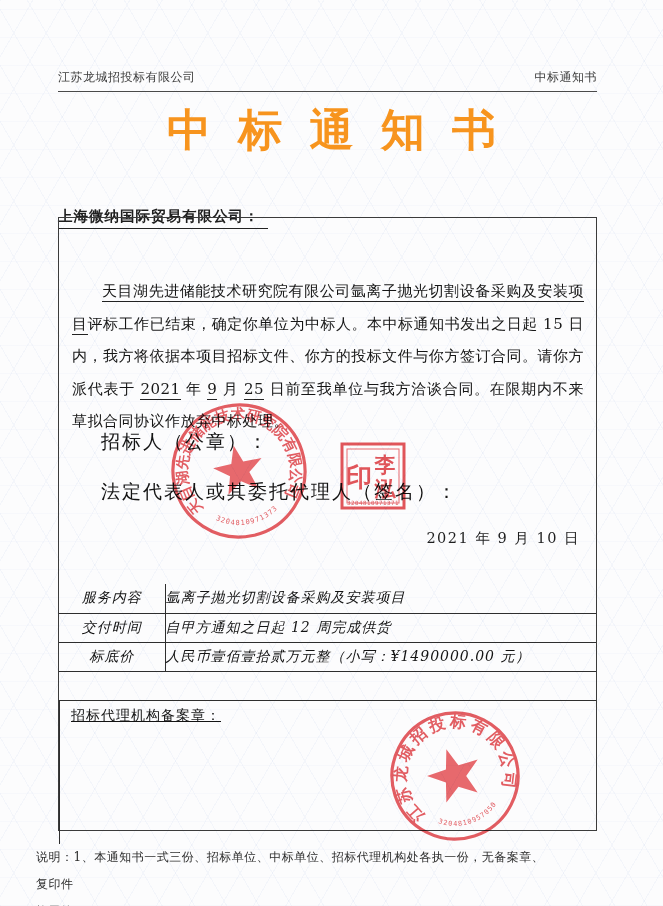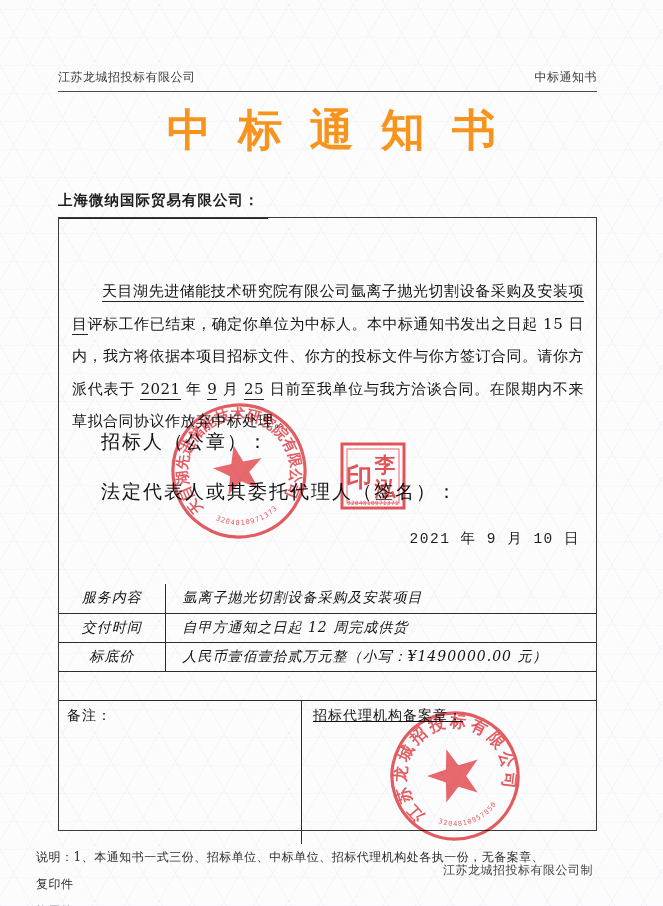--- a/index.html
+++ b/index.html
@@ -25,48 +25,48 @@
     padding-bottom:5px;border-bottom:1px solid #4a4a4a;
   }
   
   .title{
     position:absolute;left:0;top:101px;width:663px;
     text-align:center;font-size:44px;font-weight:bold;
     color:#f7941e;letter-spacing:.62em;text-indent:.62em;
   }
   
   .addressee{
-    position:absolute;left:58px;top:191px;
+    position:absolute;left:58px;top:207px;
     font-size:14.5px;font-weight:600;letter-spacing:1px;
-    border-bottom:1.2px solid #222;padding:0 8px 8px 0;
+    border-bottom:1.2px solid #222;padding:0 8px 2px 0;
   }
   
   .box{
     position:absolute;left:58px;top:217px;width:539px;height:614px;
     border:1.5px solid #3b3b3b;box-sizing:border-box;
   }
   .free-area{position:relative;height:366px;}
   .body-text{
     position:absolute;left:13px;right:12px;top:57px;margin:0;
     font-size:15px;line-height:32.5px;text-align:justify;
     text-indent:2em;letter-spacing:.5px;color:#161616;
   }
   .u{border-bottom:1.2px solid #222;padding-bottom:1px;}
   .sig-label{position:absolute;left:42px;font-size:19px;letter-spacing:2px;color:#141414;}
   .sig-label.bidder{top:211px;}
   .sig-label.rep{top:261px;}
-  .issue-date{position:absolute;right:16px;top:311px;font-size:14.5px;letter-spacing:1.5px;font-family:Liberation Mono, monospace;}
+  .issue-date{position:absolute;right:16px;top:311px;font-size:14.5px;letter-spacing:1.5px;}
   
   .tbl{position:absolute;left:0;top:366px;width:100%;border-collapse:collapse;table-layout:fixed;}
   .tbl td{
     border:1.3px solid #2e2e2e;font-size:14px;letter-spacing:1px;
     height:29px;padding:0;box-sizing:border-box;color:#141414;font-style:italic;
   }
   .tbl td.lab{width:106px;text-align:center;}
-  .tbl td.val{padding-left:17px;}
+  .tbl td.val{}
   .tbl tr:first-child td{border-top:none;}
   .tbl td:first-child{border-left:none;}
   .tbl td:last-child{border-right:none;}
   .remarks{
     position:absolute;left:0;top:482px;width:100%;height:144px;
     display:flex;box-sizing:border-box;border-top:1.3px solid #2e2e2e;
   }
   .remarks .cell{box-sizing:border-box;font-size:14px;letter-spacing:1px;padding:6px 8px;color:#141414;}
   .remarks .left{width:242px;}
   .remarks .right{flex:1;border-left:1.3px solid #2e2e2e;padding-left:11px;text-decoration:underline;}
@@ -118,21 +118,20 @@
         <td class="val">自甲方通知之日起 12 周完成供货</td>
       </tr>
       <tr>
         <td class="lab">标底价</td>
         <td class="val">人民币壹佰壹拾贰万元整（小写：¥1490000.00 元）</td>
       </tr>
     </tbody>
       </table>
 
     <div class="remarks">
-      <div class="cell left">备注：</div>
       <div class="cell right">招标代理机构备案章：</div>
     </div>
   </div>
 
   <div class="stamp stamp-round-bidder">
     <svg width="146" height="150" viewBox="-73 -75 146 150">
       <defs>
         <path id="arcTop1" d="M -42.6,29.8 A 52,52 0 1,1 42.6,29.8"></path>
         <path id="arcBot1" d="M -34.7,41.4 A 54,54 0 0,0 34.7,41.4"></path>
       </defs>
@@ -172,15 +171,14 @@
       <text font-size="6.8" fill="#e2474d" letter-spacing="1" font-family="DejaVu Sans Mono, monospace">
         <textPath href="#arcBot2" startOffset="2">3204810957050</textPath>
       </text>
     </svg>
   </div>
 
   <div class="note">
     <span>说明：1、本通知书一式三份、招标单位、中标单位、招标代理机构处各执一份，无备案章、复印件</span><br>
     <span>均无效。</span>
   </div>
-  <div class="made-by">江苏龙城招投标有限公司制</div>
 
 </div>
 
 </body></html>

